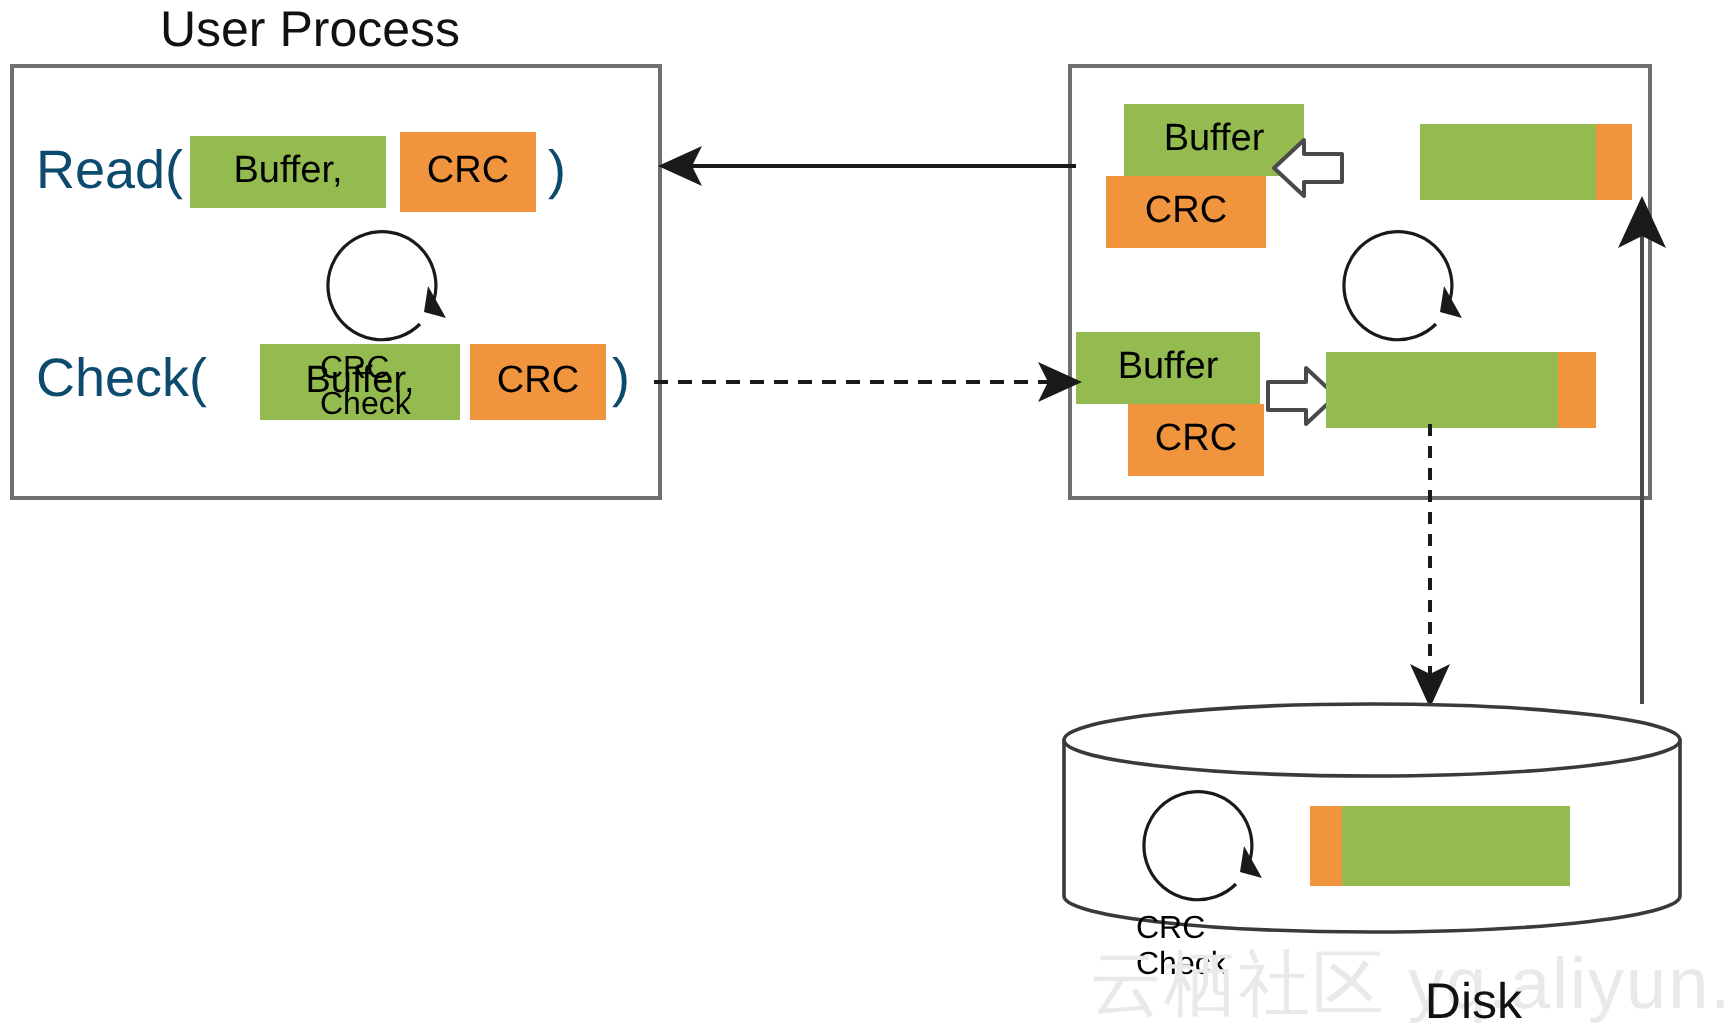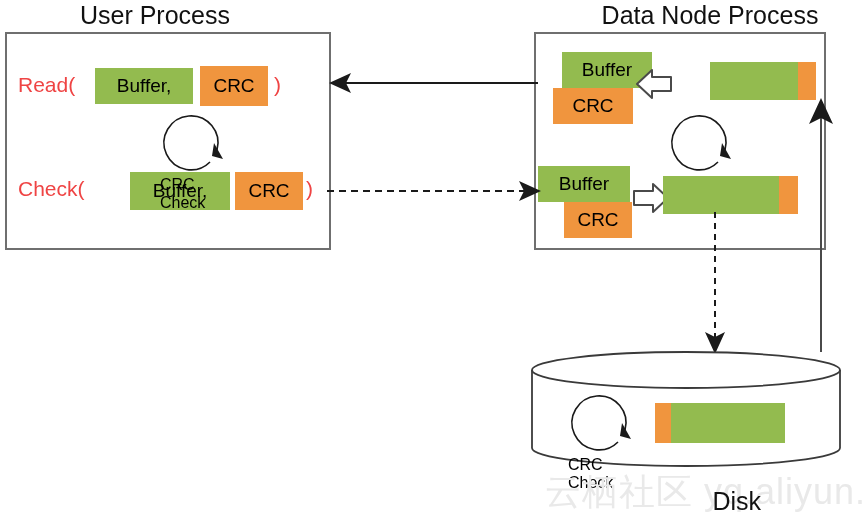--- a/index.html
+++ b/index.html
@@ -55,23 +55,23 @@
     justify-content: center;
     font-size: 18px;
     color: #000000;
     white-space: nowrap;
   }
   .blk-green { background: #93BB4F; }
   .blk-orange { background: #F0953E; }
 
   
   .call-text {
-    font-size: 21px;
+    font-size: 27px;
     line-height: 34px;
-    color: #ef4444;
+    color: #0c4a6e;
     white-space: nowrap;
   }
   .blk-label {
     font-size: 19px;
     color: #000000;
   }
 
   
   .watermark {
     color: #e9e9e9;
@@ -84,21 +84,20 @@
 
   svg { display: block; overflow: visible; }
 </style>
 </head>
 <body>
 
 <div id="canvas">
 
   <div class="abs proc-title" style="left:30px; top:0px; width:250px;">User Process</div>
 
-  <div class="abs proc-title" style="left:565px; top:0px; width:290px;">Data Node Process</div>
 
   <div class="abs proc-box" style="left:5px; top:32px; width:326px; height:218px;"></div>
 
   <div class="abs call-text" style="left:18px; top:68px;">Read(</div>
 
   <div class="abs blk blk-green" style="left:95px; top:68px; width:98px; height:36px;">
     <span class="blk-label">Buffer,</span>
   </div>
 
   <div class="abs blk blk-orange" style="left:200px; top:66px; width:68px; height:40px;">

